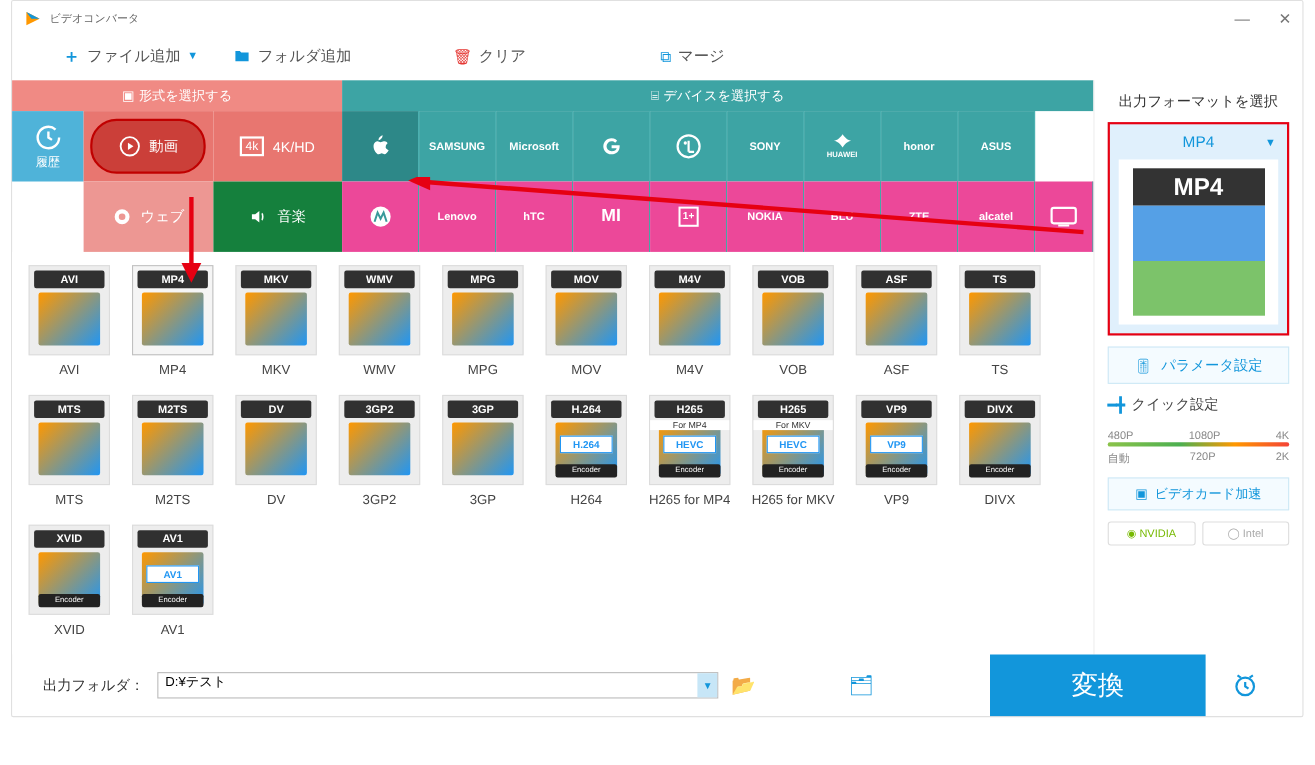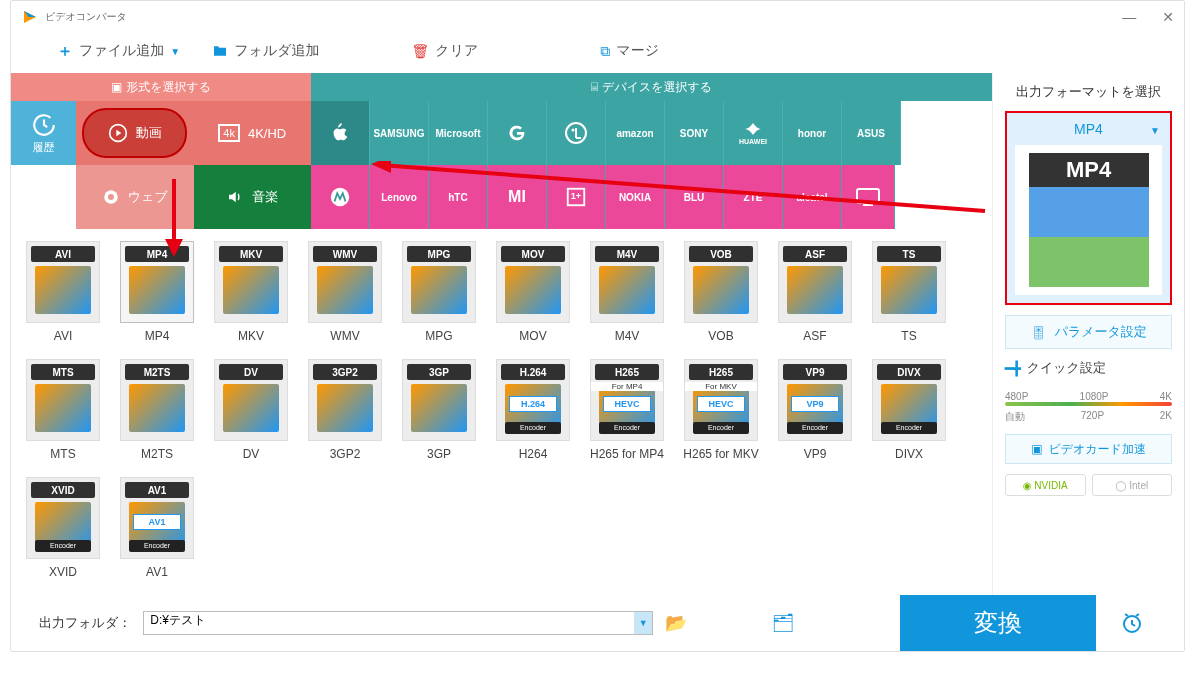--- a/index.html
+++ b/index.html
@@ -31,21 +31,21 @@
 .left-btn.customize { background: #b084d9; }
 .left-btn svg { width: 26px; height: 26px; margin-bottom: 2px; }
 
 .cat-grid { width: 235px; display: flex; flex-wrap: wrap; }
 .cat-cell { width: 117.5px; height: 64px; display: flex; align-items: center; justify-content: center; gap: 8px; color: #fff; font-size: 13px; cursor: pointer; }
 .cat-cell.video { background: #cb3f39; border: 2px solid #c00000; border-radius: 24px; margin: 6px; width: 105px; height: 50px; position: relative; }
 .cat-wrap-video { background: #e87670; width: 117.5px; height: 64px; display: flex; align-items: center; justify-content: center; }
 .cat-cell.hd { background: #e87670; }
 .cat-cell.web { background: #ed9793; }
 .cat-cell.audio { background: #15803d; }
-.brand-cell { width: 59px; height: 64px; display: flex; align-items: center; justify-content: center; color: #fff; font-size: 10px; font-weight: bold; cursor: pointer; }
+.brand-cell { width: 70px; height: 64px; display: flex; align-items: center; justify-content: center; color: #fff; font-size: 10px; font-weight: bold; cursor: pointer; }
 .brand-row1 .brand-cell { background: #3da4a4; border-right: 1px solid #4bb0b0; }
 .brand-row2 .brand-cell { background: #ec4899; border-right: 1px solid #48a6a6; }
 .brand-cell.apple { background: #2d8888; }
 .brand-cell.tv-last { width: 53px; }
 
 .format-list { padding: 12px 12px 8px 12px; display: flex; flex-wrap: wrap; gap: 8px 14px; background: #fff; }
 .fmt-item { width: 80px; height: 110px; display: flex; flex-direction: column; align-items: center; cursor: pointer; }
 .fmt-thumb { width: 74px; height: 82px; background: #ededed; border: 1px solid #dcdcdc; display: flex; align-items: center; justify-content: center; position: relative; }
 .fmt-thumb.selected { border: 1px solid #c0c0c0; background: #f5f5f5; }
 .fmt-badge { position: absolute; top: 4px; left: 4px; right: 4px; height: 16px; background: #303030; color: #fff; font-size: 10px; font-weight: bold; display: flex; align-items: center; justify-content: center; border-radius: 2px; }
@@ -195,21 +195,20 @@
                   <path fill="#fff" d="M12 11v3h5c-.5 2-2 3-5 3a5 5 0 110-10c1.4 0 2.6.5 3.5 1.4l2-2A8 8 0 1012 20c4.5 0 8-3 8-8 0-.5 0-1-.1-1H12z"></path>
                 </svg>
               </div>
               <div class="brand-cell">
                 <svg width="24" height="24" viewBox="0 0 24 24">
                   <circle cx="12" cy="12" r="10" fill="none" stroke="#fff" stroke-width="2"></circle>
                   <circle cx="9" cy="9" r="1.5" fill="#fff"></circle>
                   <path d="M12 7v10M12 17h5" stroke="#fff" stroke-width="2" fill="none"></path>
                 </svg>
               </div>
-              <div class="brand-cell">amazon</div>
               <div class="brand-cell">SONY</div>
               <div class="brand-cell">
                 <div style="text-align:center"><svg width="18" height="14" viewBox="0 0 24 16">
                     <path fill="#fff" d="M12 0C8 6 4 8 0 8c4 0 8 2 12 8 4-6 8-8 12-8-4 0-8-2-12-8z"></path>
                   </svg><div style="font-size:7px">HUAWEI</div></div>
               </div>
               <div class="brand-cell">honor</div>
               <div class="brand-cell">ASUS</div>
             </div>
           <div class="brand-row2" style="display:flex;flex:1" id="brands2">

